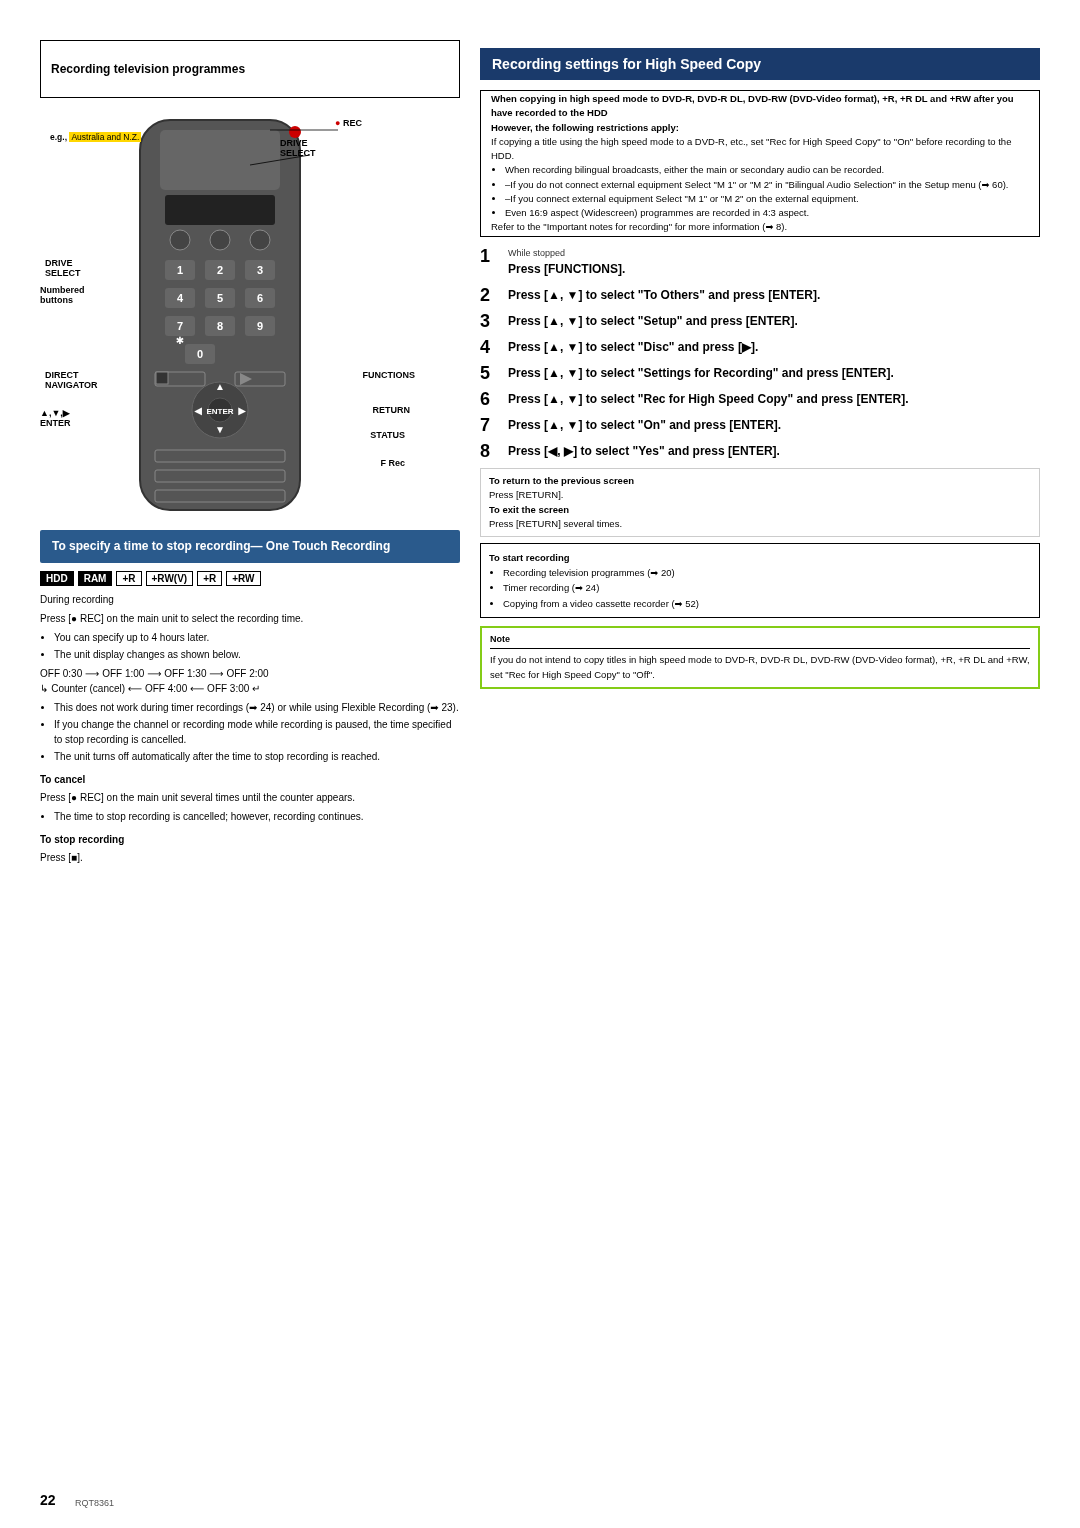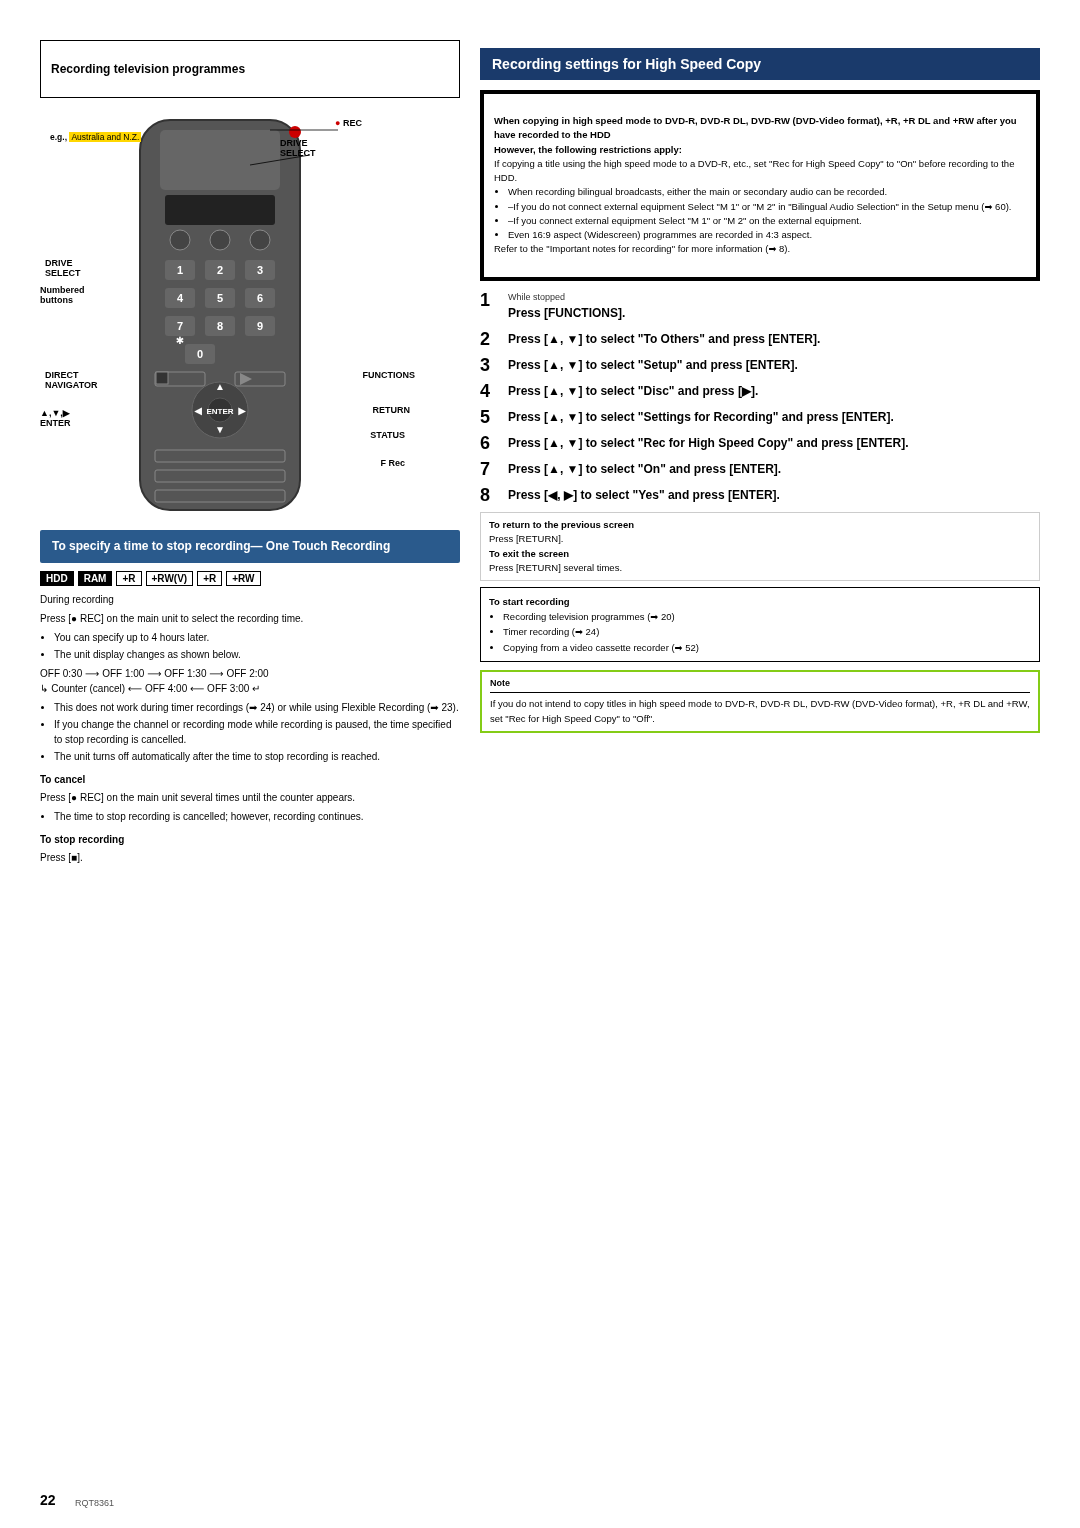--- a/index.html
+++ b/index.html
@@ -105,22 +105,22 @@
       margin-bottom: 10px;
       border-radius: 0;
       margin-top: 8px;
     }
     .hsc-box h2 {
       font-size: 14px;
       font-weight: bold;
     }
     
     .warn-box {
-      border: 4px solid #000000;
-      padding: 20px 10px;
+      border: 1px solid #000000;
+      padding: 1px 10px;
       font-size: 9.5px;
       margin-bottom: 10px;
       line-height: 1.5;
     }
     .warn-box b { font-weight: bold; }
     
     .steps-list {
       list-style: none;
       padding: 0;
     }

